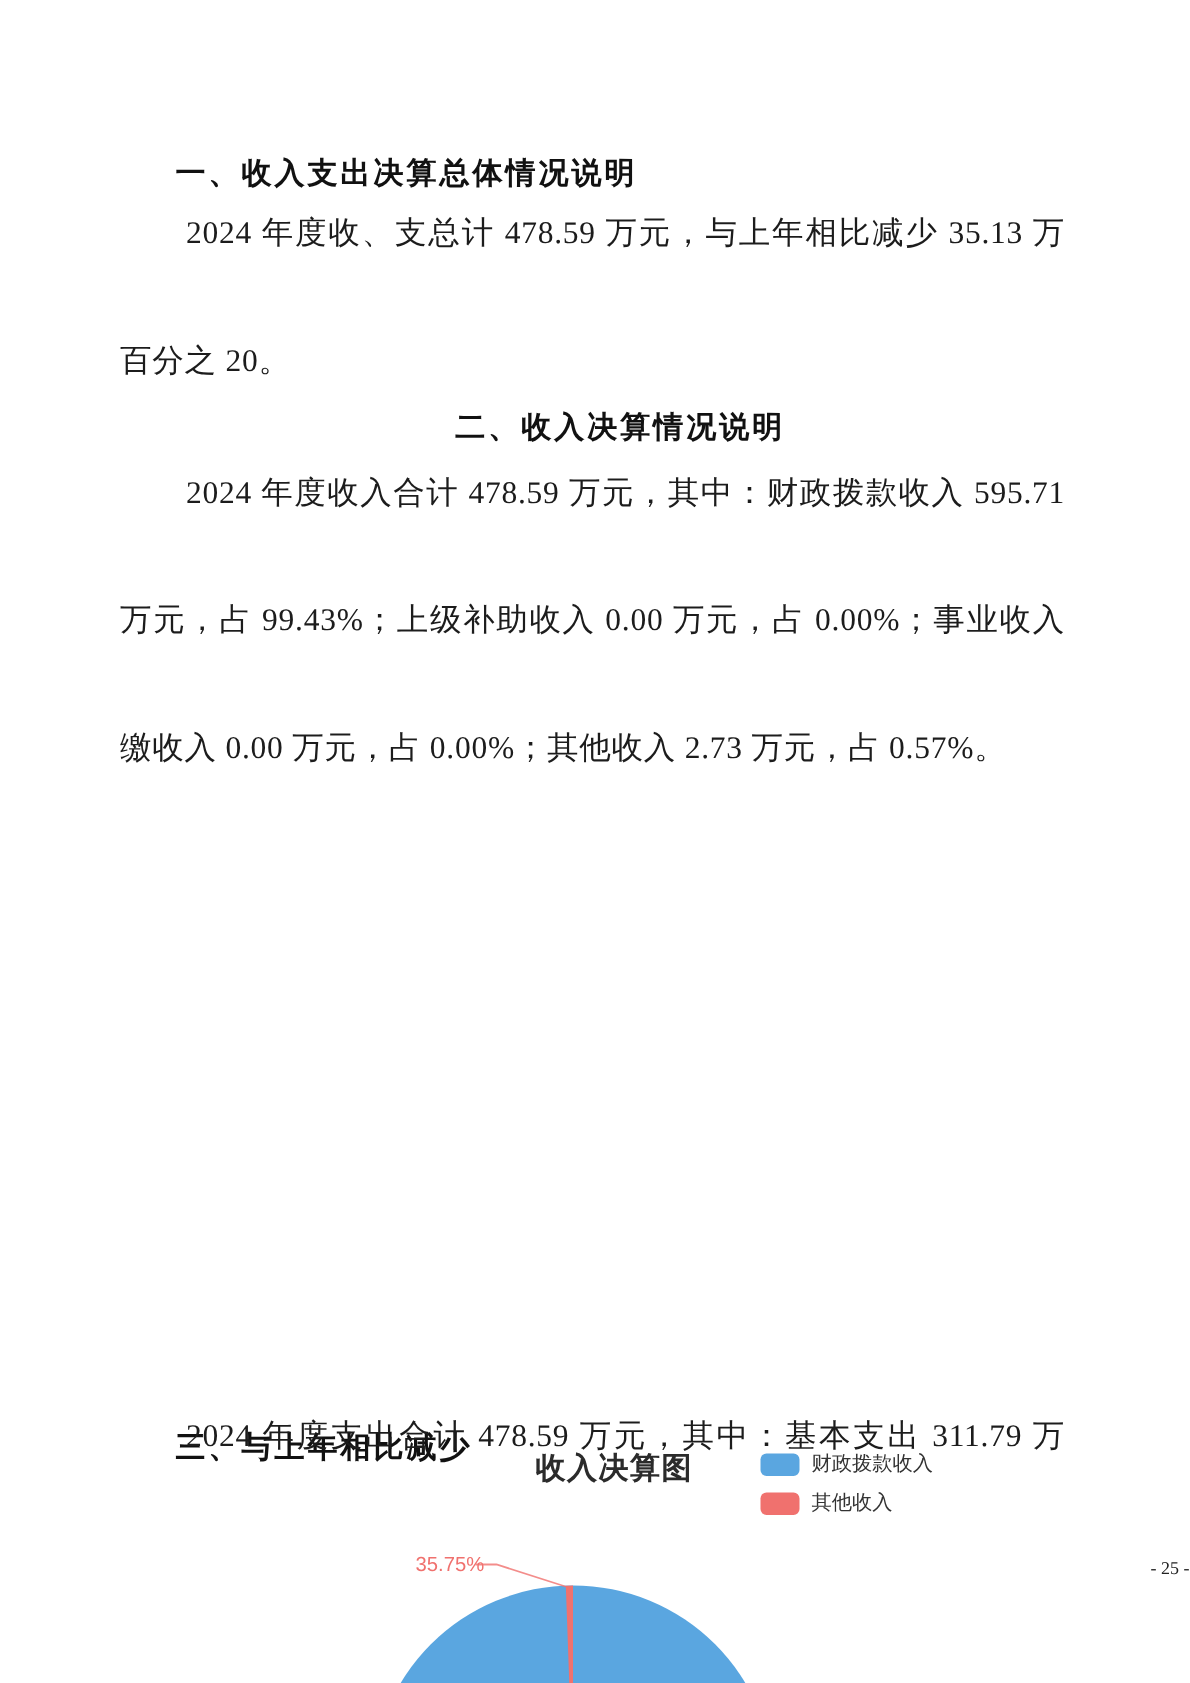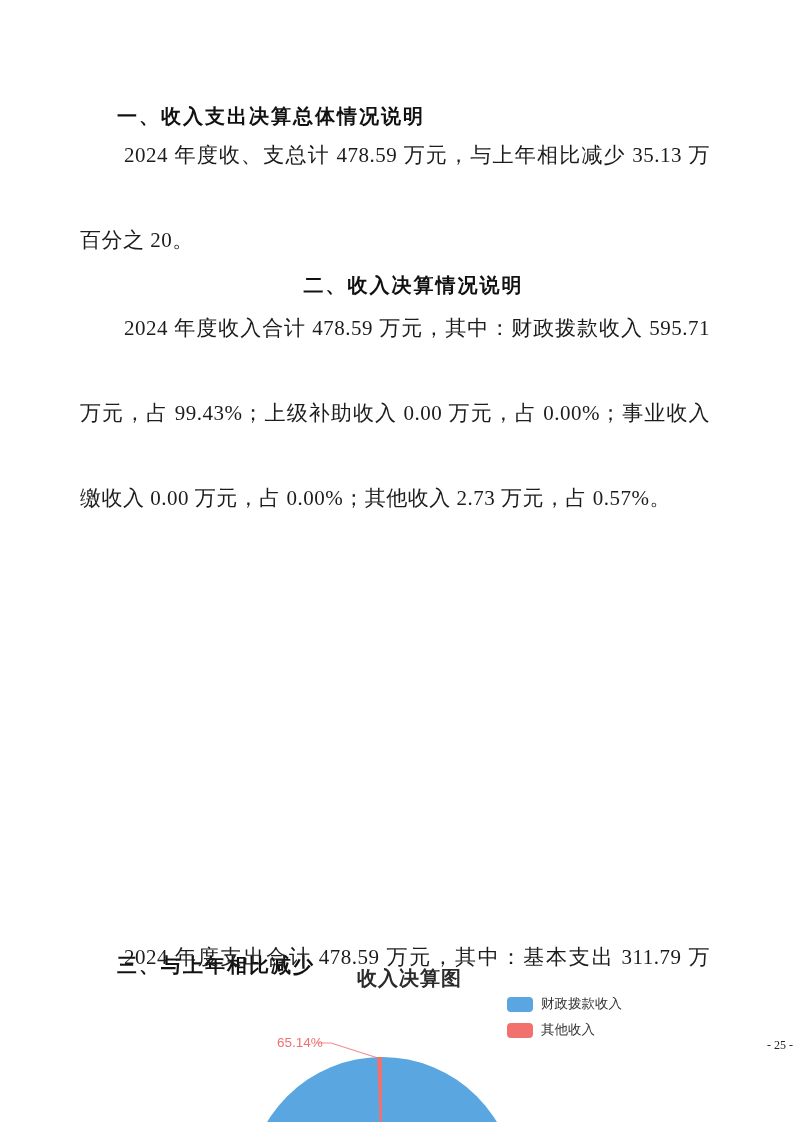--- a/index.html
+++ b/index.html
@@ -38,21 +38,21 @@
     font-size:12px;
     color:#222;
   }
   
   #chart{position:absolute;left:0;top:480px;width:793px;height:410px;}
   .chart-title{
     position:absolute;left:333px;top:485px;
     font-family:"Liberation Sans","DejaVu Sans",sans-serif;
     font-weight:700;font-size:20px;letter-spacing:1px;color:#2b2b2b;margin-left:24px;
   }
-  .legend{position:absolute;left:507px;top:488px;margin-top:28px;}
+  .legend{position:absolute;left:507px;top:488px;}
   .legend-row{display:flex;align-items:center;height:16px;margin-bottom:10px;}
   .legend-swatch{width:26px;height:15px;border-radius:4px;flex:0 0 auto;}
   .legend-label{
     margin-left:8px;
     font-family:"Liberation Sans","DejaVu Sans",sans-serif;
     font-size:13.5px;color:#333;white-space:nowrap;
   }
   #chart-svg{position:absolute;left:230px;top:550px;}
   .pie-pct-label{
     position:absolute;
@@ -99,21 +99,21 @@
 
     <svg id="chart-svg" width="300" height="330" viewBox="0 0 300 330">
       <g id="pie-group">
           <circle cx="152" cy="161" r="134" fill="#5AA6E0"></circle>
           <path d="M 152 161 L 147.20 27.09 A 134 134 0 0 1 152.00 27.00 Z" fill="#F0716E"></path>
         </g>
       <polyline id="leader-other" points="87,13 101,13 148,28" fill="none" stroke-width="1.2" opacity="0.8" stroke="#F0716E"></polyline>
       <polyline id="leader-fiscal" points="156,295 203,308 218,308" fill="none" stroke-width="1.2" opacity="0.8" stroke="#5AA6E0"></polyline>
     </svg>
 
-    <div id="pie-label-other" class="pie-pct-label" style="color: rgb(240, 113, 110);">65.14%</div>
+    <div id="pie-label-other" class="pie-pct-label" style="color: rgb(240, 113, 110);">35.75%</div>
 
   </div>
 
   <div class="doc-block" style="top:944px;">
     <div class="sec-heading">三、与上年相比减少</div>
   </div>
   <div class="doc-block" style="top:936px;">
     <div class="body-line first jl">2024 年度支出合计 478.59 万元，其中：基本支出 311.79 万</div>
   </div>
 

